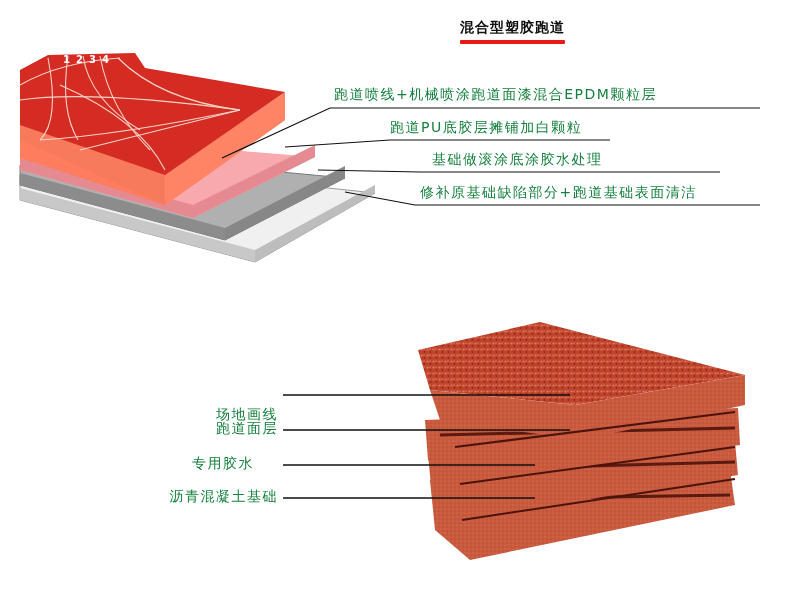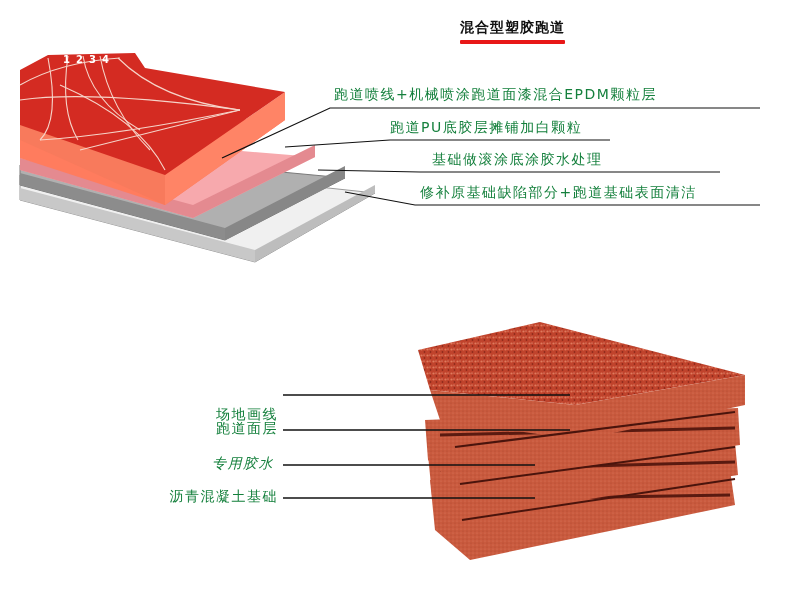--- a/index.html
+++ b/index.html
@@ -107,14 +107,14 @@
   <g stroke="#111" stroke-width="1.5">
     <line x1="283" y1="395" x2="570" y2="395"></line>
     <line x1="283" y1="430" x2="570" y2="430"></line>
     <line x1="283" y1="465" x2="535" y2="465"></line>
     <line x1="283" y1="498" x2="535" y2="498"></line>
   </g>
 </svg>
 
 <div class="label right" style="right:512px;top:394px;margin-top:12px;">场地画线</div>
 <div class="label right" style="right:512px;top:420px;text-align:right;">跑道面层</div>
-<div class="label right" style="right:516px;top:455px;font-style:italic;">专用胶水</div>
+<div class="label right" style="right:536px;top:455px;">专用胶水</div>
 <div class="label right" style="right:512px;top:488px;">沥青混凝土基础</div>
 
 </body></html>

